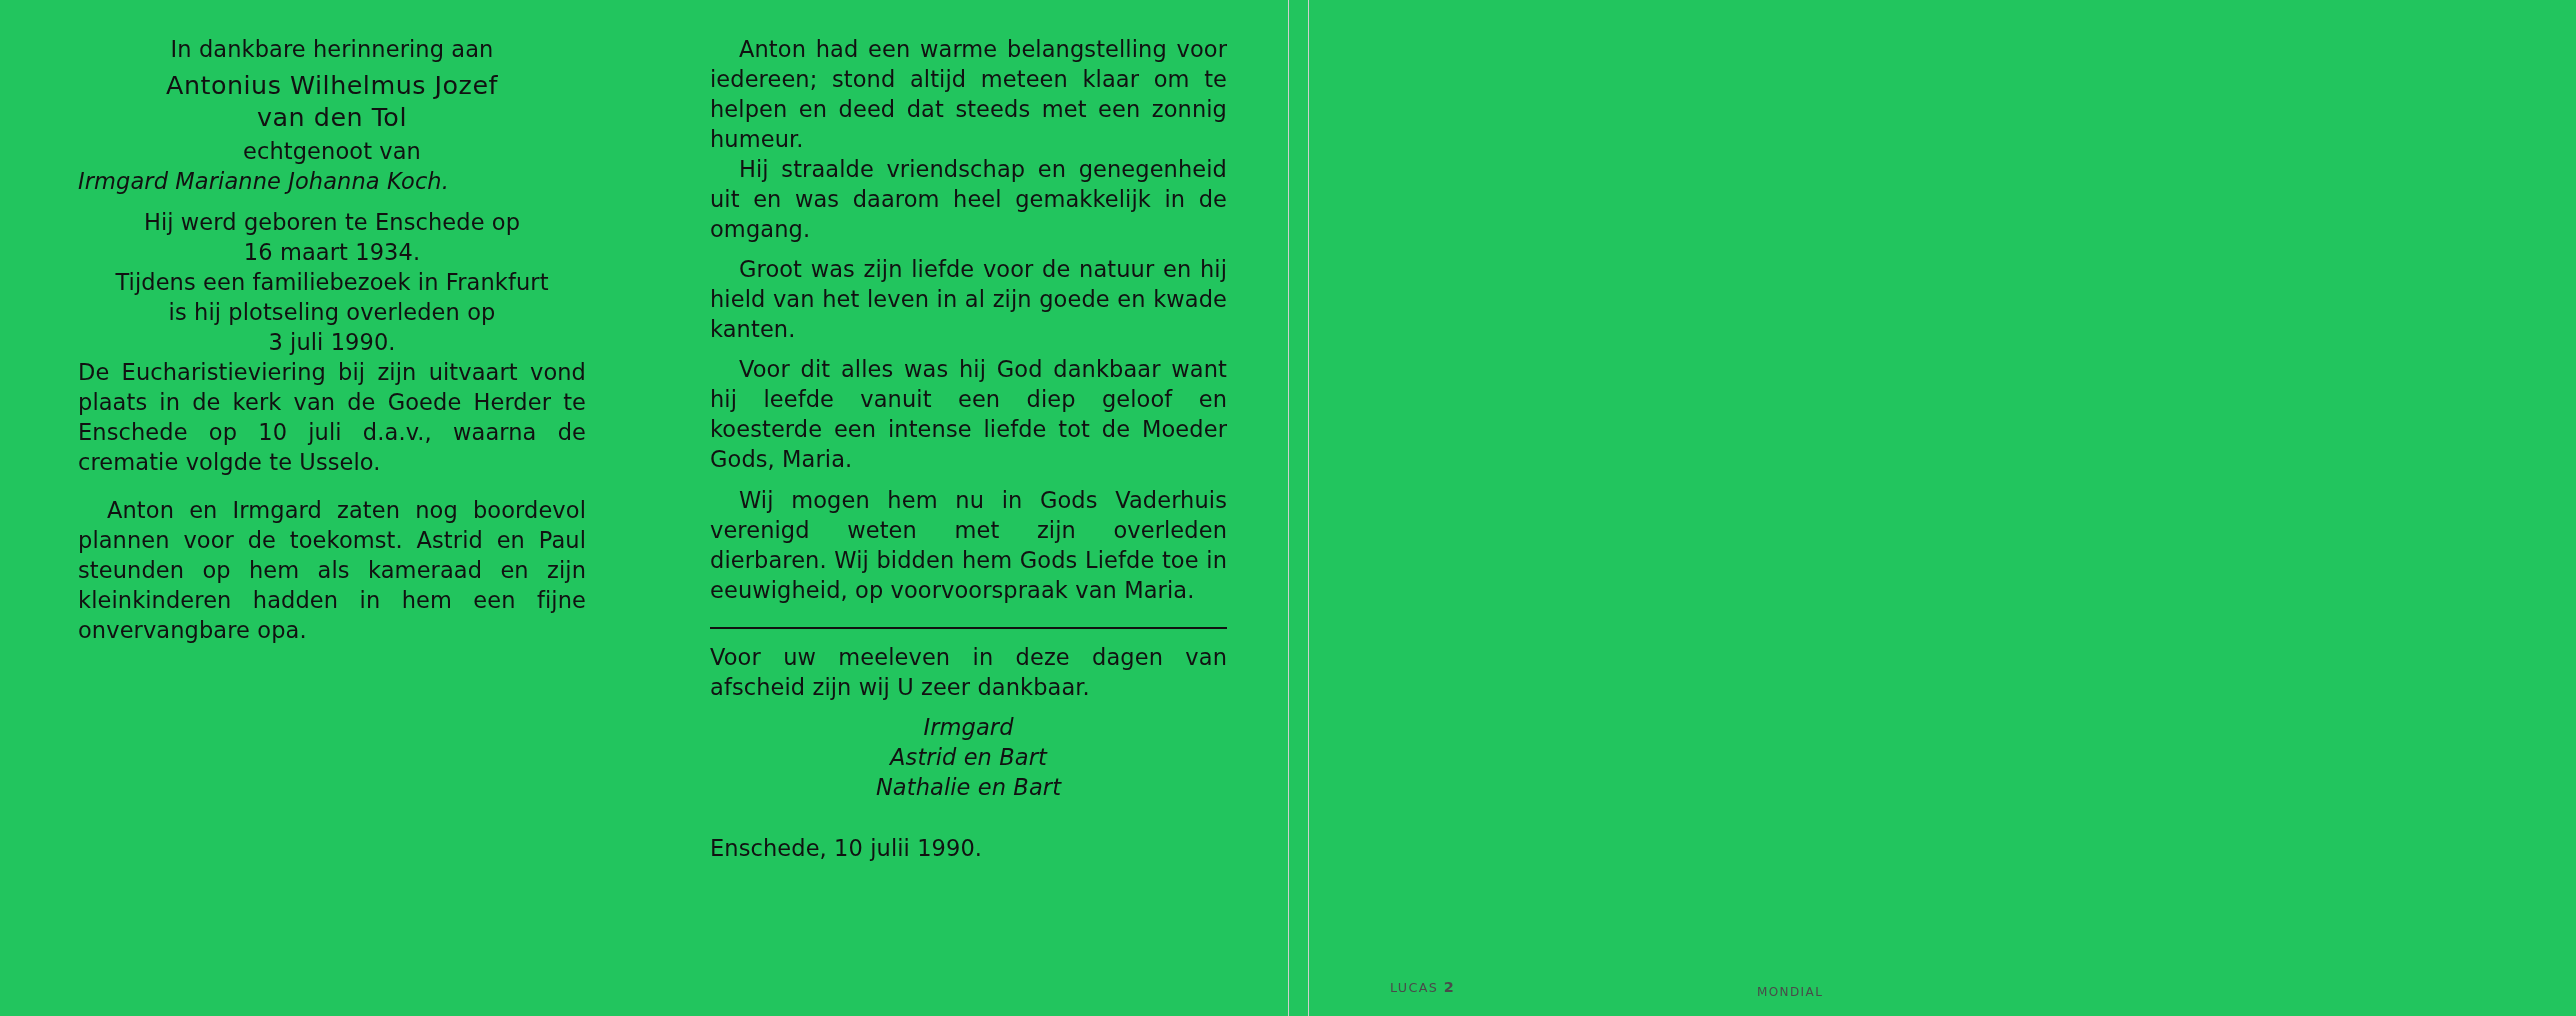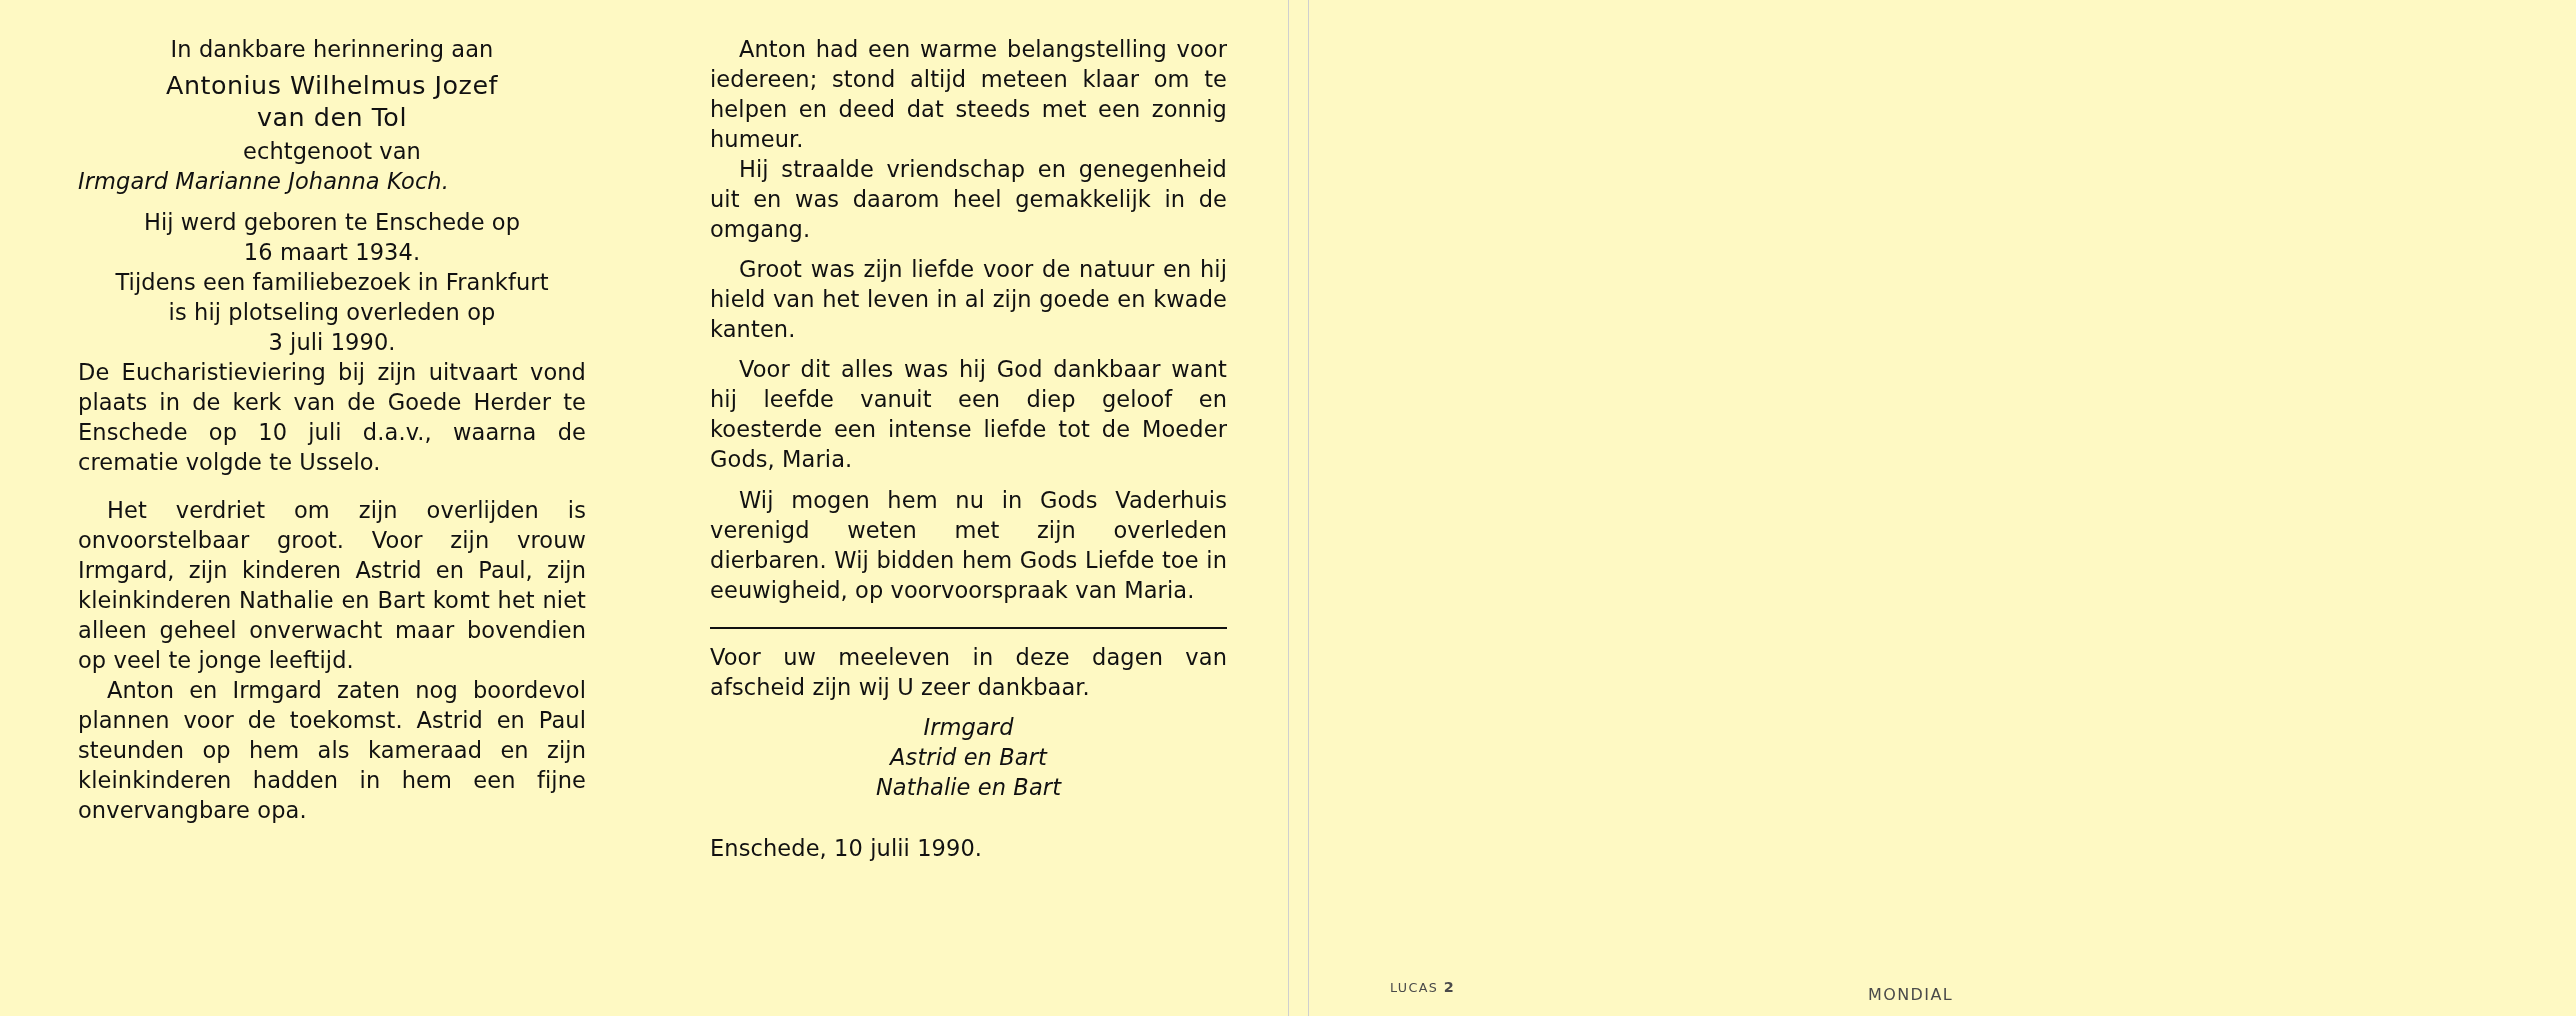--- a/index.html
+++ b/index.html
@@ -11,21 +11,21 @@
     width: 2576px;
     height: 1017px;
     font-family: "DejaVu Sans", sans-serif;
     color: #111111;
     overflow: hidden;
   }
   .card {
     position: relative;
     width: 2576px;
     height: 1017px;
-    background: #fef9c3;
+    background: #22c55e;
   }
 
   
   .fold {
     position: absolute;
     top: 0;
     bottom: 0;
     width: 0.8px;
     background: #cfcfcf;
   }
@@ -106,21 +106,21 @@
   }
   .mark {
     position: absolute;
     font-size: 12.7px;
     letter-spacing: 1.4px;
     color: #4a4a4a;
     font-family: "DejaVu Sans", sans-serif;
   }
   .mark-lucas { left: 1390px; top: 979px; }
   .mark-lucas .num { font-weight: bold; font-size: 14.4px; letter-spacing: 0; }
-  .mark-mondial { left: 1868px; top: 985px; font-size: 16px; }
+  .mark-mondial { left: 1757px; top: 985px; font-size: 12px; }
 
   
   .panel-right {
     position: absolute;
     left: 1966px;
     top: 0;
     width: 610px;
     height: 1017px;
   }
 </style>
@@ -143,21 +143,20 @@
 
       <div class="gap-s"></div>
       <div class="center">Hij werd geboren te Enschede op</div>
       <div class="center">16 maart 1934.</div>
       <div class="center">Tijdens een familiebezoek in Frankfurt</div>
       <div class="center">is hij plotseling overleden op</div>
       <div class="center">3 juli 1990.</div>
       <div class="just">De Eucharistieviering bij zijn uitvaart vond plaats in de kerk van de Goede Herder te Enschede op 10 juli d.a.v., waarna de crematie volgde te Usselo.</div>
 
       <div class="gap"></div>
-      <div class="just indent">Het verdriet om zijn overlijden is onvoorstelbaar groot. Voor zijn vrouw Irmgard, zijn kinderen Astrid en Paul, zijn kleinkinderen Nathalie en Bart komt het niet alleen geheel onverwacht maar bovendien op veel te jonge leeftijd.</div>
       <div class="just indent">Anton en Irmgard zaten nog boordevol plannen voor de toekomst. Astrid en Paul steunden op hem als kameraad en zijn kleinkinderen hadden in hem een fijne onvervangbare opa.</div>
     </div>
 
     <div class="col col-b">
       <div class="just indent">Anton had een warme belangstelling voor iedereen; stond altijd meteen klaar om te helpen en deed dat steeds met een zonnig humeur.</div>
       <div class="just indent">Hij straalde vriendschap en genegenheid uit en was daarom heel gemakkelijk in de omgang.</div>
       <div class="gap-s"></div>
       <div class="just indent">Groot was zijn liefde voor de natuur en hij hield van het leven in al zijn goede en kwade kanten.</div>
       <div class="gap-s"></div>
       <div class="just indent">Voor dit alles was hij God dankbaar want hij leefde vanuit een diep geloof en koesterde een intense liefde tot de Moeder Gods, Maria.</div>

